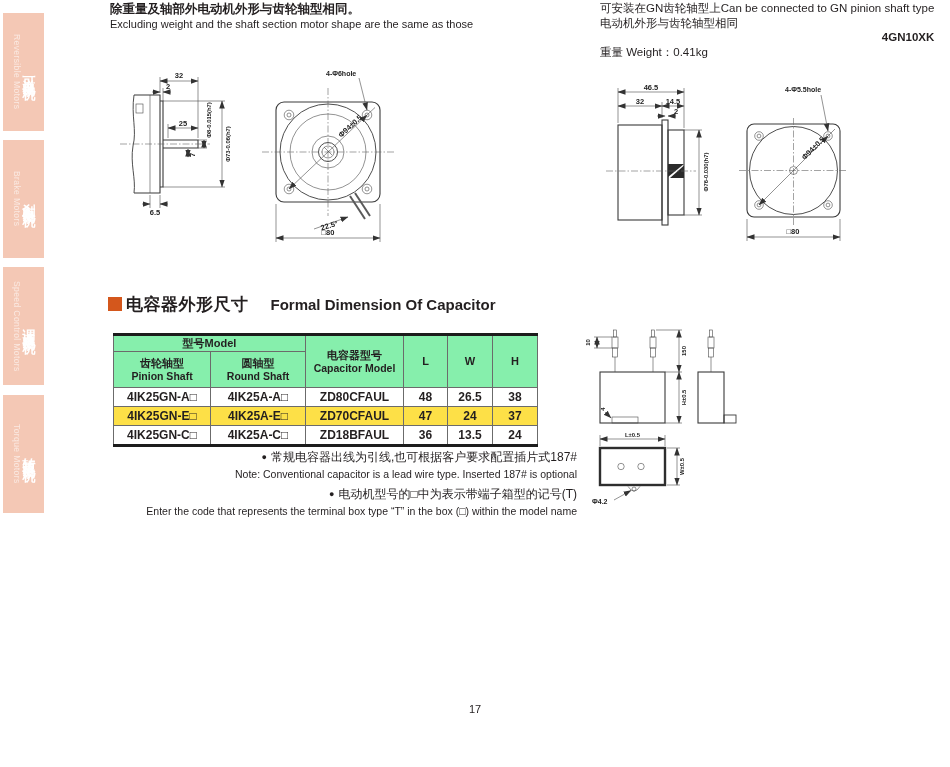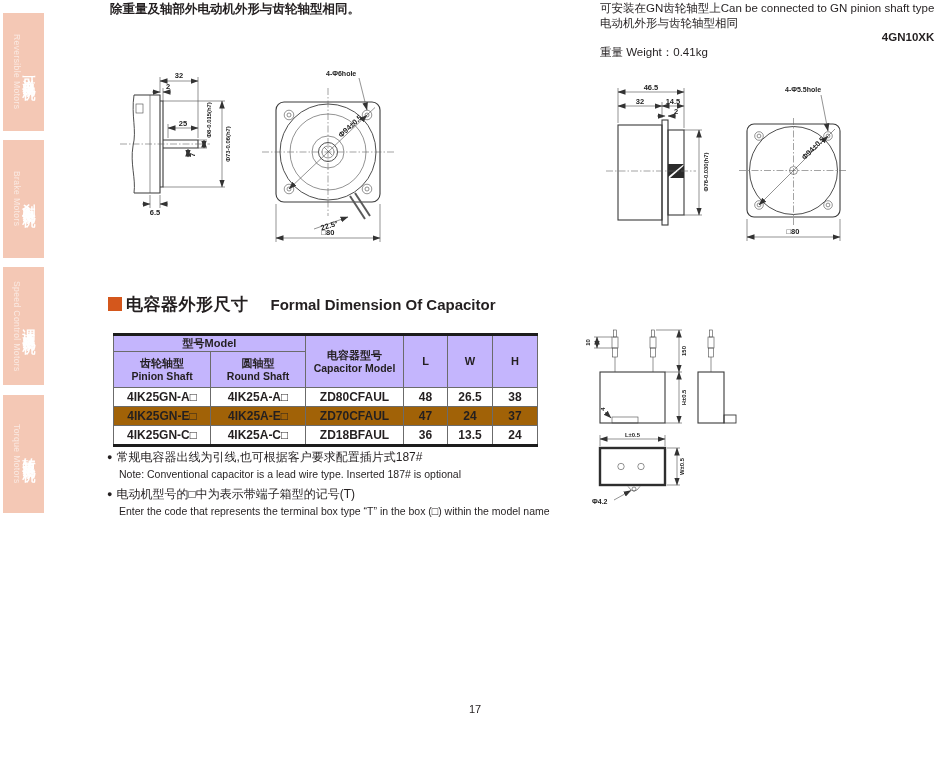--- a/index.html
+++ b/index.html
@@ -32,29 +32,29 @@
   .sec .en{font-size:15px;font-weight:bold;margin-left:22px;}
 
   
   .cap-table{
     position:absolute;left:113px;top:333px;border-collapse:collapse;table-layout:fixed;
     border-top:3px solid #1c1c1c;border-bottom:3px solid #1c1c1c;
   }
   .cap-table th,.cap-table td{
     border:1px solid #6b6b6b;text-align:center;vertical-align:middle;padding:0 2px;
   }
-  .cap-table th{background:#c4b5fd;font-size:11px;font-weight:bold;line-height:13px;}
+  .cap-table th{background:#86efac;font-size:11px;font-weight:bold;line-height:13px;}
   .cap-table th .sub{font-size:10.5px;}
   .cap-table td{font-size:12px;font-weight:bold;height:18px;}
-  .cap-table tr.alt td{background:#a16207;}
+  .cap-table tr.alt td{background:#fde047;}
   .r1{height:17px;} .r2{height:36px;}
 
   
   .notes{position:absolute;left:107px;top:449px;width:470px;}
-  .nitem{margin-bottom:4px;}
+  .nitem{margin-bottom:4px;text-align:right;}
   .nzh{font-size:12px;line-height:17px;}
   .nzh .blt{font-size:9px;vertical-align:1px;margin-right:4px;}
   .nen{font-size:10.5px;line-height:16px;margin-left:12px;}
 
   .pgnum{position:absolute;top:703px;left:0;width:950px;text-align:center;font-size:11px;}
 
   
   .drw{position:absolute;}
   .ol{fill:none;stroke:#3a3a3a;stroke-width:1.1;}
   .ol2{fill:none;stroke:#3a3a3a;stroke-width:0.9;}
@@ -83,20 +83,21 @@
     <span class="en">Speed Control Motors</span>
     <span class="zh">调速电动机</span>
   </div>
   <div class="tab" style="top:395px">
     <span class="en">Torque Motors</span>
     <span class="zh">转矩电动机</span>
   </div>
 
   <div class="note-tl">
     <div class="zh">除重量及轴部外电动机外形与齿轮轴型相同。</div>
+    <div class="en">Excluding weight and the shaft section motor shape are the same as those</div>
   </div>
 
   <div class="note-tr">
     <div>可安装在GN齿轮轴型上Can be connected to GN pinion shaft type</div>
     <div>电动机外形与齿轮轴型相同</div>
     <div class="b">4GN10XK</div>
     <div>重量 Weight：0.41kg</div>
   </div>
 
   <svg class="drw" style="left:118px;top:68px" width="120" height="150" viewBox="0 0 120 150">

